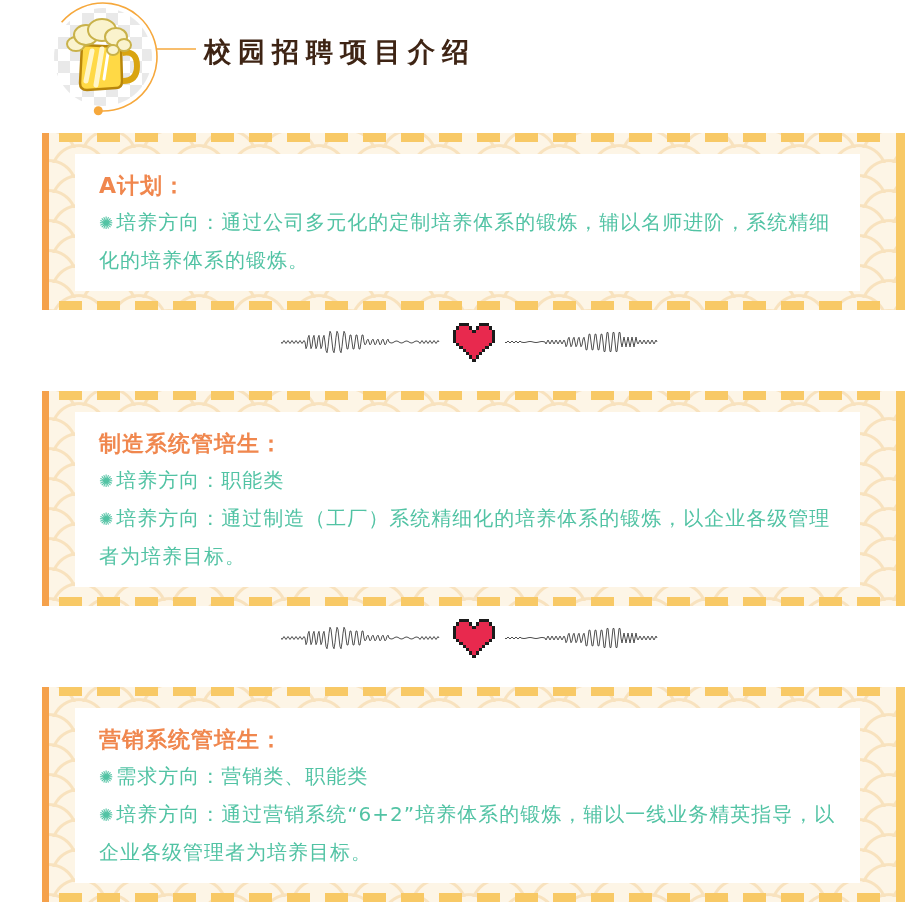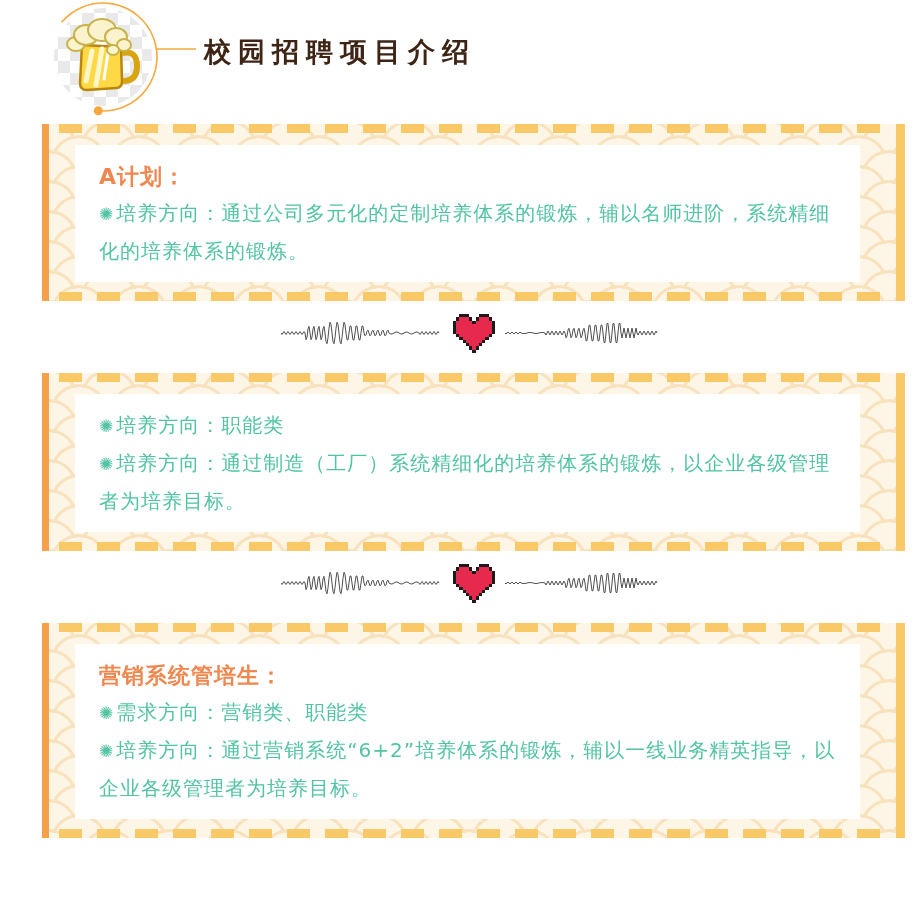--- a/index.html
+++ b/index.html
@@ -18,21 +18,21 @@
   .page-title {
     font-family:"DejaVu Serif","Liberation Serif",serif;
     font-size:27px; font-weight:bold; color:#3E2414;
     letter-spacing:7px; margin-left:6px; margin-top:-18px;
   }
 
   
   .content { padding:0 10px 0 42px; }
   .card { position:relative; margin-bottom:0; }
   .card-bg {
-    margin:8px 9px 0 7px;
+    margin:17px 9px 0 7px;
     background-color:#FDF5E6;
     background-image:
       radial-gradient(circle 30px at 50% 132%, transparent 25px, #F8E2BE 26px, #F8E2BE 28px, transparent 29px),
       radial-gradient(circle 30px at 50% 132%, transparent 25px, #F8E2BE 26px, #F8E2BE 28px, transparent 29px);
     background-size:60px 30px;
     background-position:0 0, 30px 15px;
     padding:21px 36px 19px 26px;
   }
   .bar-left  { position:absolute; left:0;  top:0; bottom:0; width:7px; background:#F5A14B; }
   .bar-right { position:absolute; right:0; top:0; bottom:0; width:9px; background:#F8C966; }
@@ -235,20 +235,21 @@
         <rect x="6" y="11" width="1" height="1" fill="#1b1b1b"></rect>
       </svg>
     <svg width="162" height="30" viewBox="0 0 162 30">
         <path d="M0 15 L1 16.00 L2 15.00 L3 14.00 L4 15.00 L5 16.00 L6 15.00 L7 14.00 L8 15.00 L9 16.00 L10 15.00 L11 14.00 L12 15.00 L13 16.00 L14 15.00 L15 14.00 L16 15.00 L17 15.25 L18 15.43 L19 15.50 L20 15.43 L21 15.25 L22 15.00 L23 14.75 L24 14.57 L25 14.50 L26 14.57 L27 14.75 L28 15.00 L29 15.25 L30 15.43 L31 15.50 L32 15.43 L33 15.25 L34 15.00 L35 14.75 L36 14.57 L37 14.50 L38 14.57 L39 14.75 L40 15.00 L41 17.00 L42 15.00 L43 13.00 L44 15.00 L45 17.00 L46 15.00 L47 13.00 L48 15.00 L49 17.00 L50 15.00 L51 13.00 L52 15.00 L53 17.00 L54 15.00 L55 13.00 L56 15.00 L57 17.00 L58 15.00 L59 13.00 L60 15.00 L61 19.76 L62 17.94 L63 12.06 L64 10.24 L65 15.00 L66 19.76 L67 17.94 L68 12.06 L69 10.24 L70 15.00 L71 19.76 L72 17.94 L73 12.06 L74 10.24 L75 15.00 L76 19.76 L77 17.94 L78 12.06 L79 10.24 L80 15.00 L81 22.79 L82 22.79 L83 15.00 L84 7.21 L85 7.21 L86 15.00 L87 22.79 L88 22.79 L89 15.00 L90 7.21 L91 7.21 L92 15.00 L93 22.79 L94 22.79 L95 15.00 L96 7.21 L97 7.21 L98 15.00 L99 24.53 L100 24.53 L101 15.00 L102 5.47 L103 5.47 L104 15.00 L105 24.53 L106 24.53 L107 15.00 L108 5.47 L109 5.47 L110 15.00 L111 24.53 L112 24.53 L113 15.00 L114 5.47 L115 5.47 L116 15.00 L117 20.00 L118 15.00 L119 10.00 L120 15.00 L121 20.00 L122 15.00 L123 10.00 L124 15.00 L125 20.00 L126 15.00 L127 10.00 L128 15.00 L129 20.00 L130 15.00 L131 10.00 L132 15.00 L133 17.00 L134 15.00 L135 13.00 L136 15.00 L137 17.00 L138 15.00 L139 13.00 L140 15.00 L141 17.00 L142 15.00 L143 13.00 L144 15.00 L145 17.00 L146 15.00 L147 13.00 L148 15.00 L149 17.00 L150 15.00 L151 13.00 L152 15.00" fill="none" stroke="#4f4f4f" stroke-width="1"></path>
       </svg>
   </div>
 
   <div class="card">
     <div class="card-bg">
       <div class="card-inner">
+        <div class="card-title">制造系统管培生：</div>
         <div class="card-line"><span class="sun-bullet">✺</span><span>培养方向：职能类</span></div>
         <div class="card-line"><span class="sun-bullet">✺</span><span>培养方向：通过制造（工厂）系统精细化的培养体系的锻炼，以企业各级管理者为培养目标。</span></div>
       </div>
     </div>
     <div class="bar-left"></div>
     <div class="bar-right"></div>
     <div class="dash-top"></div>
     <div class="dash-bottom"></div>
   </div>
 

